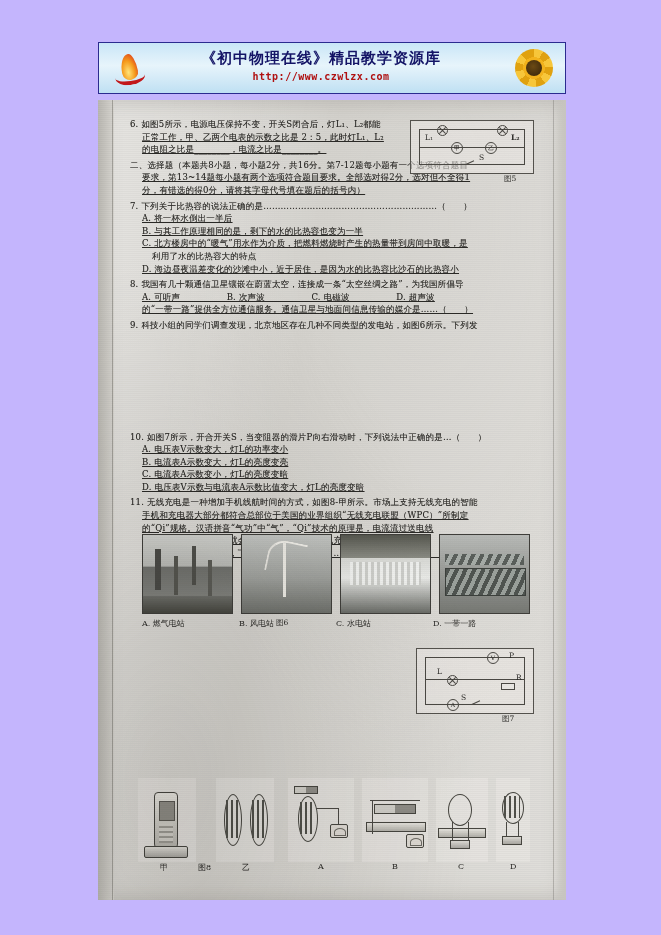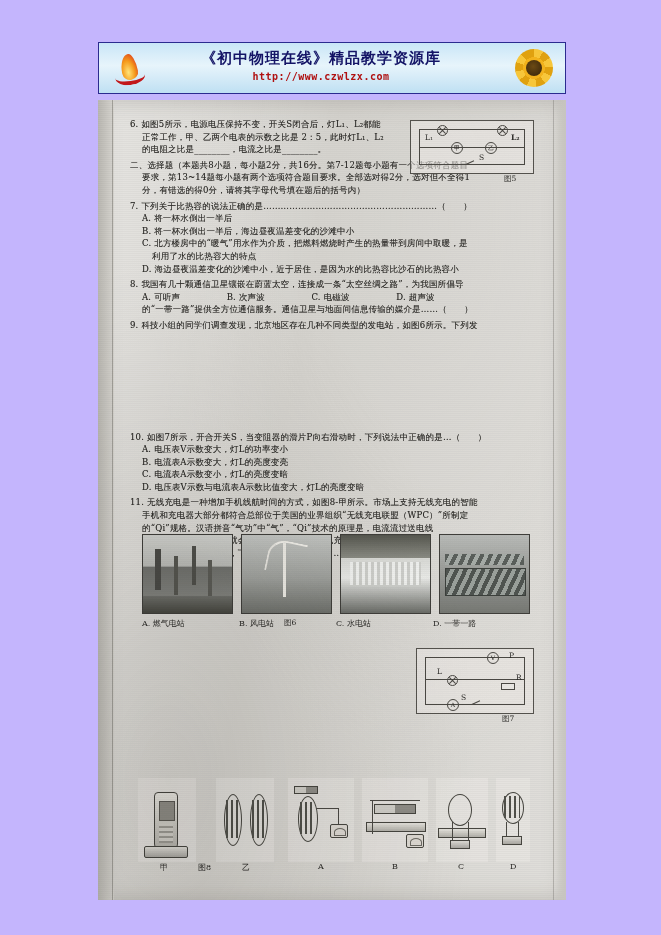--- a/index.html
+++ b/index.html
@@ -161,21 +161,21 @@
     color: #22211f;
   }
   .ln {
     font-size: 8.5px;
     line-height: 12.6px;
     letter-spacing: 0.2px;
     white-space: pre;
     color: #2a2926;
     text-shadow: 0 0 0.6px rgba(60,58,54,0.5);
   }
-  .ln.ind1 { padding-left: 12px; }
+  .ln.ind1 { padding-left: 12px; text-decoration: underline; }
   .ln.ind2 { padding-left: 22px; }
   .blk { margin-top: 3px; }
 
   
   .fig-circuit {
     position: absolute;
     border: 1px solid #54524d;
     background: rgba(236,234,229,0.55);
   }
   .fig-label {
@@ -336,21 +336,21 @@
     top: 518px;
     width: 388px;
     display: flex;
     font-family: "DejaVu Serif", serif;
     font-size: 8px;
     color: #2a2926;
   }
   .photo-caption-row > div { flex: 1 1 0; }
   .fig6-label {
     position: absolute;
-    left: 186px;
+    left: 178px;
     top: 518px;
     font-size: 7.5px;
     color: #2a2926;
     font-family: "DejaVu Serif", serif;
     text-align: right;
   }
 
   
   .appa-strip {
     position: absolute;
@@ -492,21 +492,21 @@
       <div class="ln">6. 如图5所示，电源电压保持不变，开关S闭合后，灯L₁、L₂都能</div>
       <div class="ln ind1">正常工作，甲、乙两个电表的示数之比是 2：5，此时灯L₁、L₂</div>
       <div class="ln ind1">的电阻之比是________，电流之比是________。</div>
 
       <div class="ln blk">二、选择题（本题共8小题，每小题2分，共16分。第7-12题每小题有一个选项符合题目</div>
       <div class="ln ind1">要求，第13~14题每小题有两个选项符合题目要求。全部选对得2分，选对但不全得1</div>
       <div class="ln ind1">分，有错选的得0分，请将其字母代号填在题后的括号内）</div>
 
       <div class="ln blk">7. 下列关于比热容的说法正确的是……………………………………………………（      ）</div>
       <div class="ln ind1">A. 将一杯水倒出一半后</div>
-      <div class="ln ind1">B. 将一杯水倒出一半后，海边昼夜温差变化的沙滩中小</div>
+      <div class="ln ind1">B. 与其工作原理相同的是，剩下的水的比热容也变为一半</div>
       <div class="ln ind1">C. 北方楼房中的“暖气”用水作为介质，把燃料燃烧时产生的热量带到房间中取暖，是</div>
       <div class="ln ind2">利用了水的比热容大的特点</div>
       <div class="ln ind1">D. 海边昼夜温差变化的沙滩中小，近于居住，是因为水的比热容比沙石的比热容小</div>
 
       <div class="ln blk">8. 我国有几十颗通信卫星镶嵌在蔚蓝太空，连接成一条“太空丝绸之路”，为我国所倡导</div>
       <div class="ln ind1">A. 可听声                B. 次声波                C. 电磁波                D. 超声波</div>
       <div class="ln ind1">的“一带一路”提供全方位通信服务。通信卫星与地面间信息传输的媒介是……（      ）</div>
 
       <div class="ln blk">9. 科技小组的同学们调查发现，北京地区存在几种不同类型的发电站，如图6所示。下列发</div>
 

